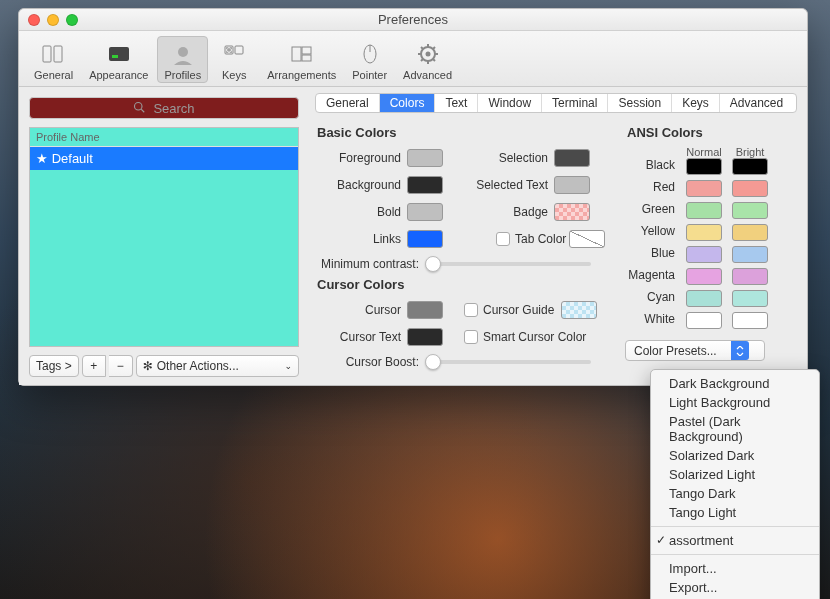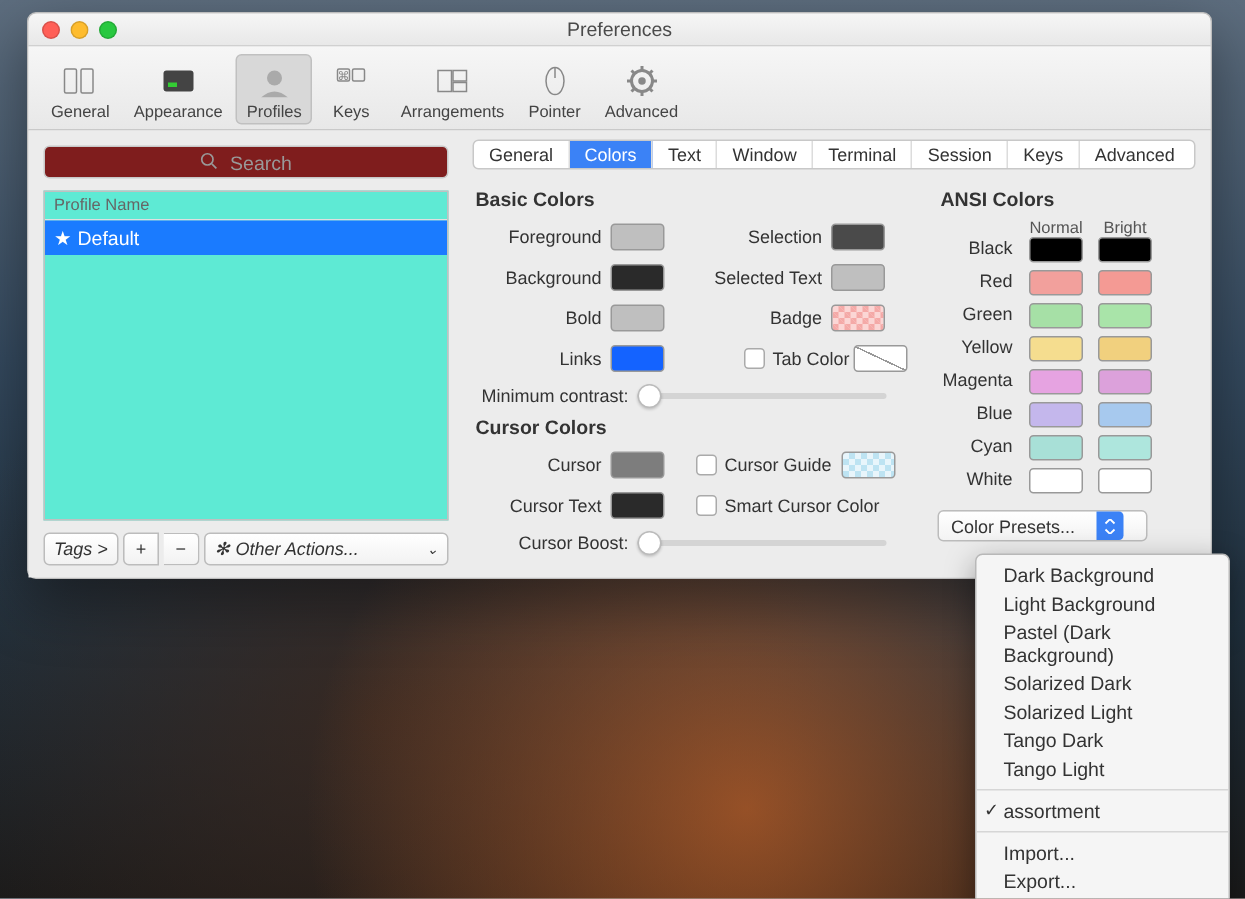--- a/index.html
+++ b/index.html
@@ -85,21 +85,20 @@
     display:flex; align-items:center; gap:4px;
   }
   .bottom-bar {
     display:flex; align-items:center; gap:3px; padding-top:8px;
   }
   .btn-small {
     height:22px; background:linear-gradient(#ffffff,#f2f2f2);
     border:1px solid #bcbcbc; border-radius:4px;
     font-size:12px; display:flex; align-items:center; justify-content:center;
     padding:0 6px;
-    font-style:italic;
   }
   .btn-seg { border-radius:0; }
   .btn-seg.first{border-radius:4px 0 0 4px;}
   .btn-seg.last{border-radius:0 4px 4px 0; border-left:none;}
   .other-actions { flex:1; justify-content:space-between; padding:0 6px; gap:6px;}
   .main { flex:1; padding: 6px 10px 8px 6px; display:flex; flex-direction:column;}
   .subtabs {
     display:flex; background:white; border:1px solid #c8c8c8; border-radius:4px;
     overflow:hidden; height:20px; font-size:12px;
   }
@@ -417,28 +416,28 @@
                 <div class="ansi-label">Green</div>
                 <div class="ansi-sw" style="background:#a6e0a6"></div>
                 <div class="ansi-sw" style="background:#a9e4a9"></div>
               </div>
               <div class="ansi-row">
                 <div class="ansi-label">Yellow</div>
                 <div class="ansi-sw" style="background:#f5dd8f"></div>
                 <div class="ansi-sw" style="background:#f1d07e"></div>
               </div>
               <div class="ansi-row">
+                <div class="ansi-label">Blue</div>
+                <div class="ansi-sw" style="background:#c4b7ec"></div>
+                <div class="ansi-sw" style="background:#a7c9ee"></div>
+              </div>
+              <div class="ansi-row">
                 <div class="ansi-label">Magenta</div>
                 <div class="ansi-sw" style="background:#e6a3e1"></div>
                 <div class="ansi-sw" style="background:#dca1db"></div>
-              </div>
-              <div class="ansi-row">
-                <div class="ansi-label">Blue</div>
-                <div class="ansi-sw" style="background:#c4b7ec"></div>
-                <div class="ansi-sw" style="background:#a7c9ee"></div>
               </div>
               <div class="ansi-row">
                 <div class="ansi-label">Cyan</div>
                 <div class="ansi-sw" style="background:#a8e0d7"></div>
                 <div class="ansi-sw" style="background:#aee6dd"></div>
               </div>
               <div class="ansi-row">
                 <div class="ansi-label">White</div>
                 <div class="ansi-sw" style="background:#ffffff"></div>
                 <div class="ansi-sw" style="background:#ffffff"></div>

